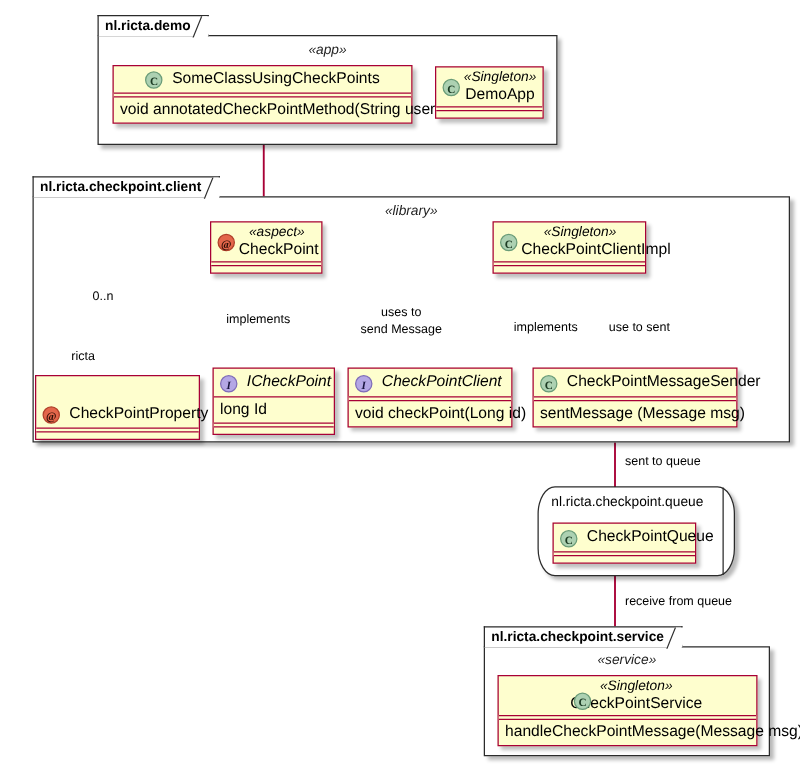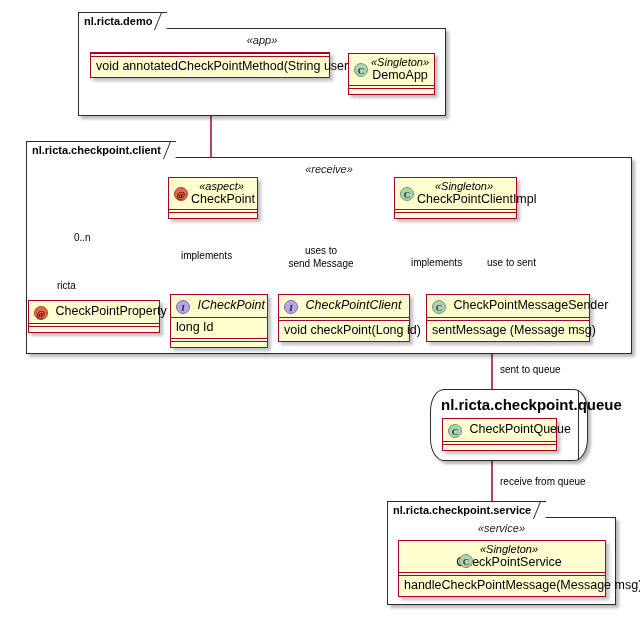--- a/index.html
+++ b/index.html
@@ -23,21 +23,21 @@
       box-shadow:3px 3px 3px rgba(0,0,0,.28);}
   .pkg .pkg-stereo{position:absolute;width:100%;text-align:center;
       font-size:11px;font-style:italic;color:#222;}
 
   
   .qpkg{position:absolute;}
   .qpkg .cyl{position:absolute;left:0;top:0;width:100%;height:100%;box-sizing:border-box;
       border:1.4px solid #2b2b2b;border-radius:14px/22px;background:#fff;
       box-shadow:3px 3px 3px rgba(0,0,0,.28);}
   .qpkg .cyl-rib{position:absolute;right:9px;top:1px;bottom:1px;width:1.4px;background:#2b2b2b;}
-  .qpkg .qtitle{position:absolute;left:11px;top:7px;font-size:15px;font-weight:bold;
+  .qpkg .qtitle{position:absolute;left:11px;top:7px;font-size:11px;font-weight:normal;
       white-space:nowrap;z-index:2;}
 
   
   .cls{position:absolute;box-sizing:border-box;background:#FEFECE;
        border:1.4px solid #A80036;box-shadow:3px 3px 3px rgba(0,0,0,.25);}
   .cls .hdr{position:relative;padding:2px 5px 3px 5px;text-align:center;}
   .cls .hdr .stereo{font-size:11px;font-style:italic;line-height:12px;white-space:nowrap;}
   .cls .hdr .nm{font-size:12.5px;line-height:14px;white-space:nowrap;}
   .cls .hdr .nm.ital{font-style:italic;}
   .cls .sep{height:0;border-top:1.4px solid #A80036;}
@@ -124,38 +124,44 @@
   </svg>
 
   <div class="pkg" style="left:78px; top:12px; width:368px; height:104px;">
     <div class="pkg-tab">nl.ricta.demo</div>
     <div class="pkg-body" style="top:16px; width:368px; height:88px;">
       <div class="pkg-stereo" style="top:5px;">«app»</div>
     </div>
   </div>
 
   <div class="cls" style="left:90px; top:52px; width:240px;">
+    <div class="hdr withinline">
+      <div class="nm">
+        <span class="badge cls-i inline-ic">C</span>
+        <span>SomeClassUsingCheckPoints</span>
+      </div>
+    </div>
     <div class="sep2"></div>
     <div class="cmp">void annotatedCheckPointMethod(String user)</div>
   </div>
 
   <div class="cls" style="left:348px; top:53px; width:87px;">
     <div class="hdr" style="padding-left:22px;">
       <span class="badge cls-i ic-left">C</span>
       <div class="stereo">«Singleton»</div>
       <div class="nm">DemoApp</div>
     </div>
     <div class="sep2"></div>
     <div class="cmp empty"></div>
   </div>
 
   <div class="pkg" style="left:10px; top:141px; width:606px; height:213px;margin-left:16px;">
     <div class="pkg-tab">nl.ricta.checkpoint.client</div>
     <div class="pkg-body" style="top:16px; width:606px; height:197px;">
-      <div class="pkg-stereo" style="top:5px;">«receive»</div>
+      <div class="pkg-stereo" style="top:5px;">«library»</div>
     </div>
   </div>
 
   <div class="cls" style="left:168px; top:177px; width:90px;">
     <div class="hdr" style="padding-left:22px;">
       <span class="badge ann-i ic-left">@</span>
       <div class="stereo">«aspect»</div>
       <div class="nm">CheckPoint</div>
     </div>
     <div class="sep2"></div>
@@ -166,21 +172,21 @@
     <div class="hdr" style="padding-left:22px;">
       <span class="badge cls-i ic-left">C</span>
       <div class="stereo">«Singleton»</div>
       <div class="nm">CheckPointClientImpl</div>
     </div>
     <div class="sep2"></div>
     <div class="cmp empty"></div>
   </div>
 
   <div class="cls single" style="left:28px; top:300px; width:132px;">
-    <div class="hdr withinline" style="text-align:left;">
+    <div class="hdr withinline" style="text-align:left;margin-top:19px;">
       <div class="nm">
         <span class="badge ann-i inline-ic">@</span>
         <span>CheckPointProperty</span>
       </div>
     </div>
     <div class="sep2"></div>
     <div class="cmp empty"></div>
   </div>
 
   <div class="cls single" style="left:170px; top:294px; width:98px;">

